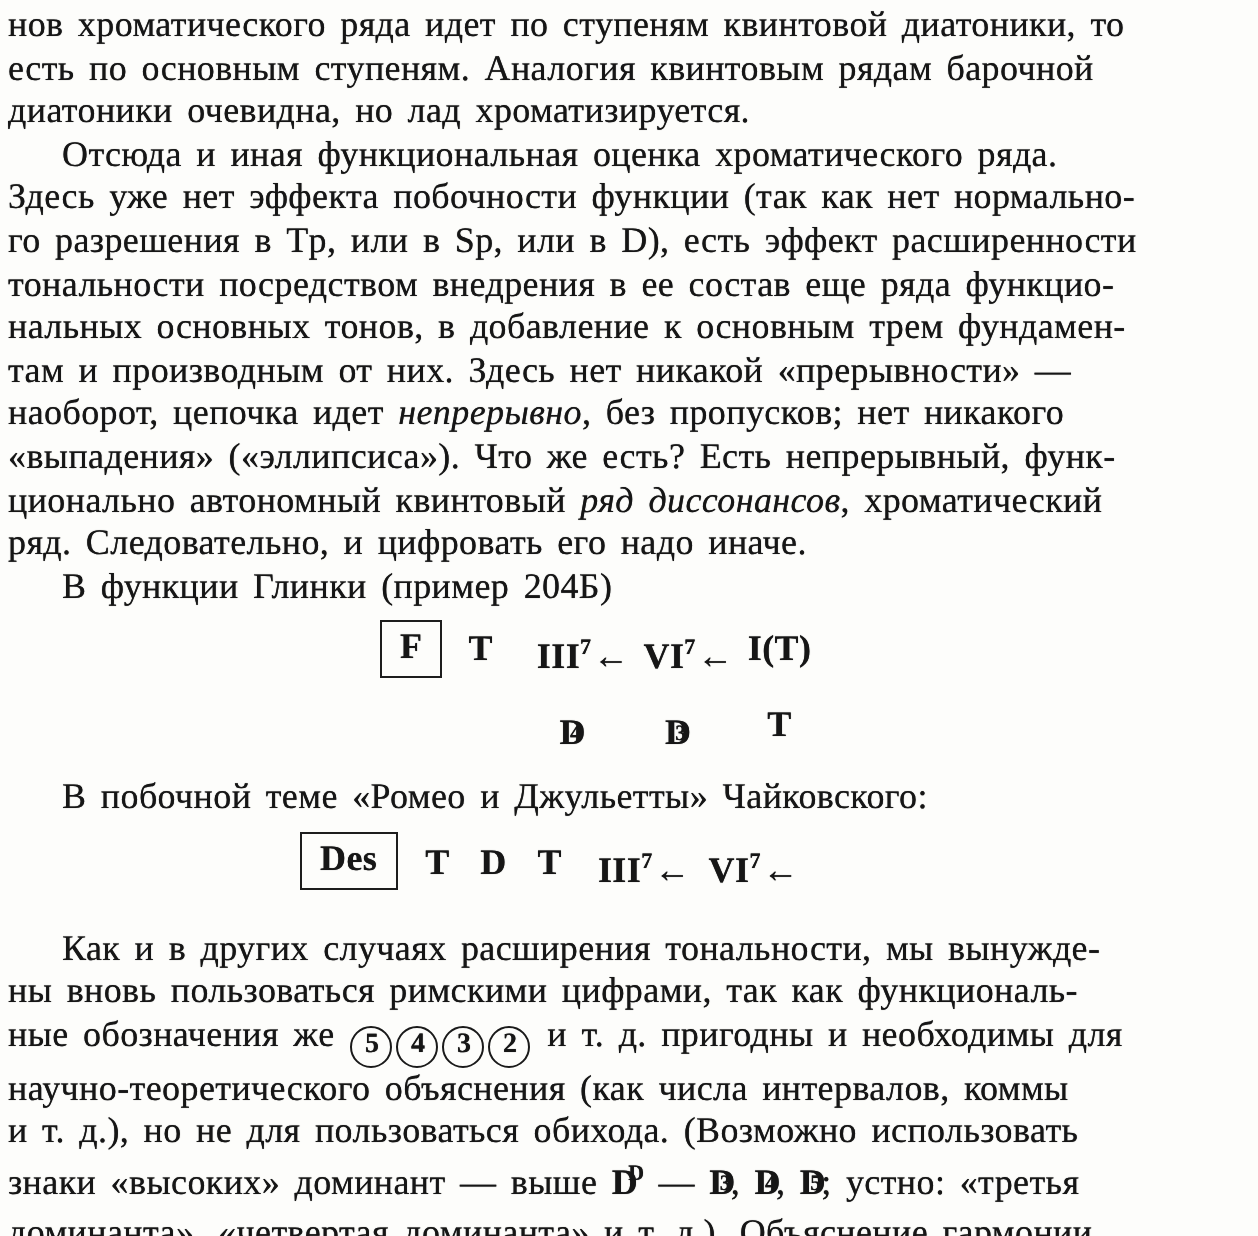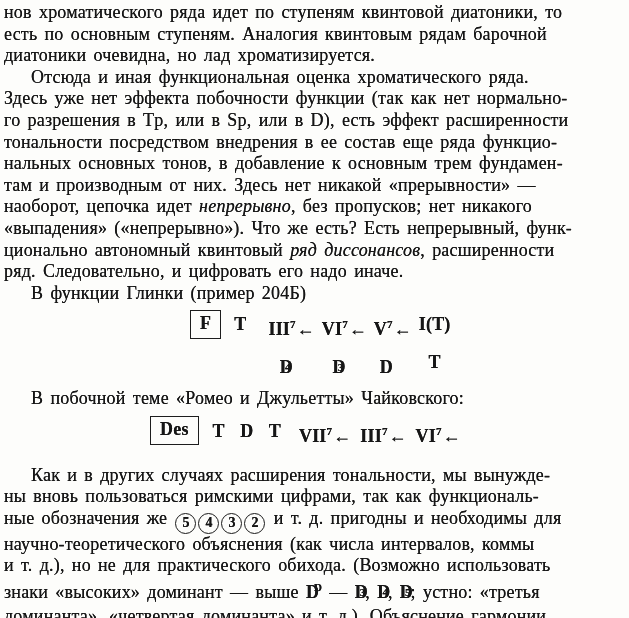--- a/index.html
+++ b/index.html
@@ -74,61 +74,56 @@
 есть по основным ступеням. Аналогия квинтовым рядам барочной
 диатоники очевидна, но лад хроматизируется.</span></p>
 
 <p class="tx indent"><span>Отсюда и иная функциональная оценка хроматического ряда.
 Здесь уже нет эффекта побочности функции (так как нет нормально-
 го разрешения в Tp, или в Sp, или в D), есть эффект расширенности
 тональности посредством внедрения в ее состав еще ряда функцио-
 нальных основных тонов, в добавление к основным трем фундамен-
 там и производным от них. Здесь нет никакой «прерывности» —
 наоборот, цепочка идет </span><i>непрерывно</i><span>, без пропусков; нет никакого
-«выпадения» («непрерывно»). Что же есть? Есть непрерывный, функ-
-ционально автономный квинтовый </span><i>ряд диссонансов</i><span>, расширенности
+«выпадения» («эллипсиса»). Что же есть? Есть непрерывный, функ-
+ционально автономный квинтовый </span><i>ряд диссонансов</i><span>, хроматический
 ряд. Следовательно, и цифровать его надо иначе.</span></p>
 
 <p class="tx indent"><span>В функции Глинки (пример 204Б)</span></p>
 
 <div class="fline f1">
   <span class="fbox">F</span>
   <span class="f1-tonic">T</span>
   <div class="pairs">
     <div class="pair">
       <span class="chord"><span>III</span><sup>7</sup><span class="arr">←</span></span>
       <span class="fnrow dfn"><span>D</span><span class="dig">4</span></span>
     </div>
     <div class="pair">
       <span class="chord"><span>VI</span><sup>7</sup><span class="arr">←</span></span>
       <span class="fnrow dfn"><span>D</span><span class="dig">3</span></span>
     </div>
-    <div class="pair">
-      <span class="chord"><span>V</span><sup>7</sup><span class="arr">←</span></span>
-      <span class="fnrow dfn"><span>D</span></span>
-    </div>
     <div class="pair no-arrow">
       <span class="chord"><span>I(T)</span></span>
       <span class="fnrow dfn"><span>T</span></span>
     </div>
   </div>
 </div>
 
 <p class="tx indent"><span>В побочной теме «Ромео и Джульетты» Чайковского:</span></p>
 
 <div class="fline f2">
   <span class="fbox">Des</span>
   <span class="f2-pre">T D T</span>
   <div class="f2-chain">
-    <span class="chord"><span>VII</span><sup>7</sup><span class="arr">←</span></span>
     <span class="chord"><span>III</span><sup>7</sup><span class="arr">←</span></span>
     <span class="chord"><span>VI</span><sup>7</sup><span class="arr">←</span></span>
   </div>
 </div>
 
 <p class="tx indent" style="margin-top:17px"><span>Как и в других случаях расширения тональности, мы вынужде-
 ны вновь пользоваться римскими цифрами, так как функциональ-
 ные обозначения же </span><span class="circ">5</span><span class="circ">4</span><span class="circ">3</span><span class="circ">2</span><span> и т. д. пригодны и необходимы для
 научно-теоретического объяснения (как числа интервалов, коммы
-и т. д.), но не для практического обихода. (Возможно использовать
+и т. д.), но не для пользоваться обихода. (Возможно использовать
 знаки «высоких» доминант — выше </span><span class="dfn"><span>D</span><span class="dsup">D</span></span><span> — </span><span class="dfn"><span>D</span><span class="dig">3</span></span><span>, </span><span class="dfn"><span>D</span><span class="dig">4</span></span><span>, </span><span class="dfn"><span>D</span><span class="dig">5</span></span><span>; устно: «третья
 доминанта», «четвертая доминанта» и т. д.). Объяснение гармонии
 тогда необходимо прилагать дополнительно к этим цифрам.</span></p>
 
 </body></html>

